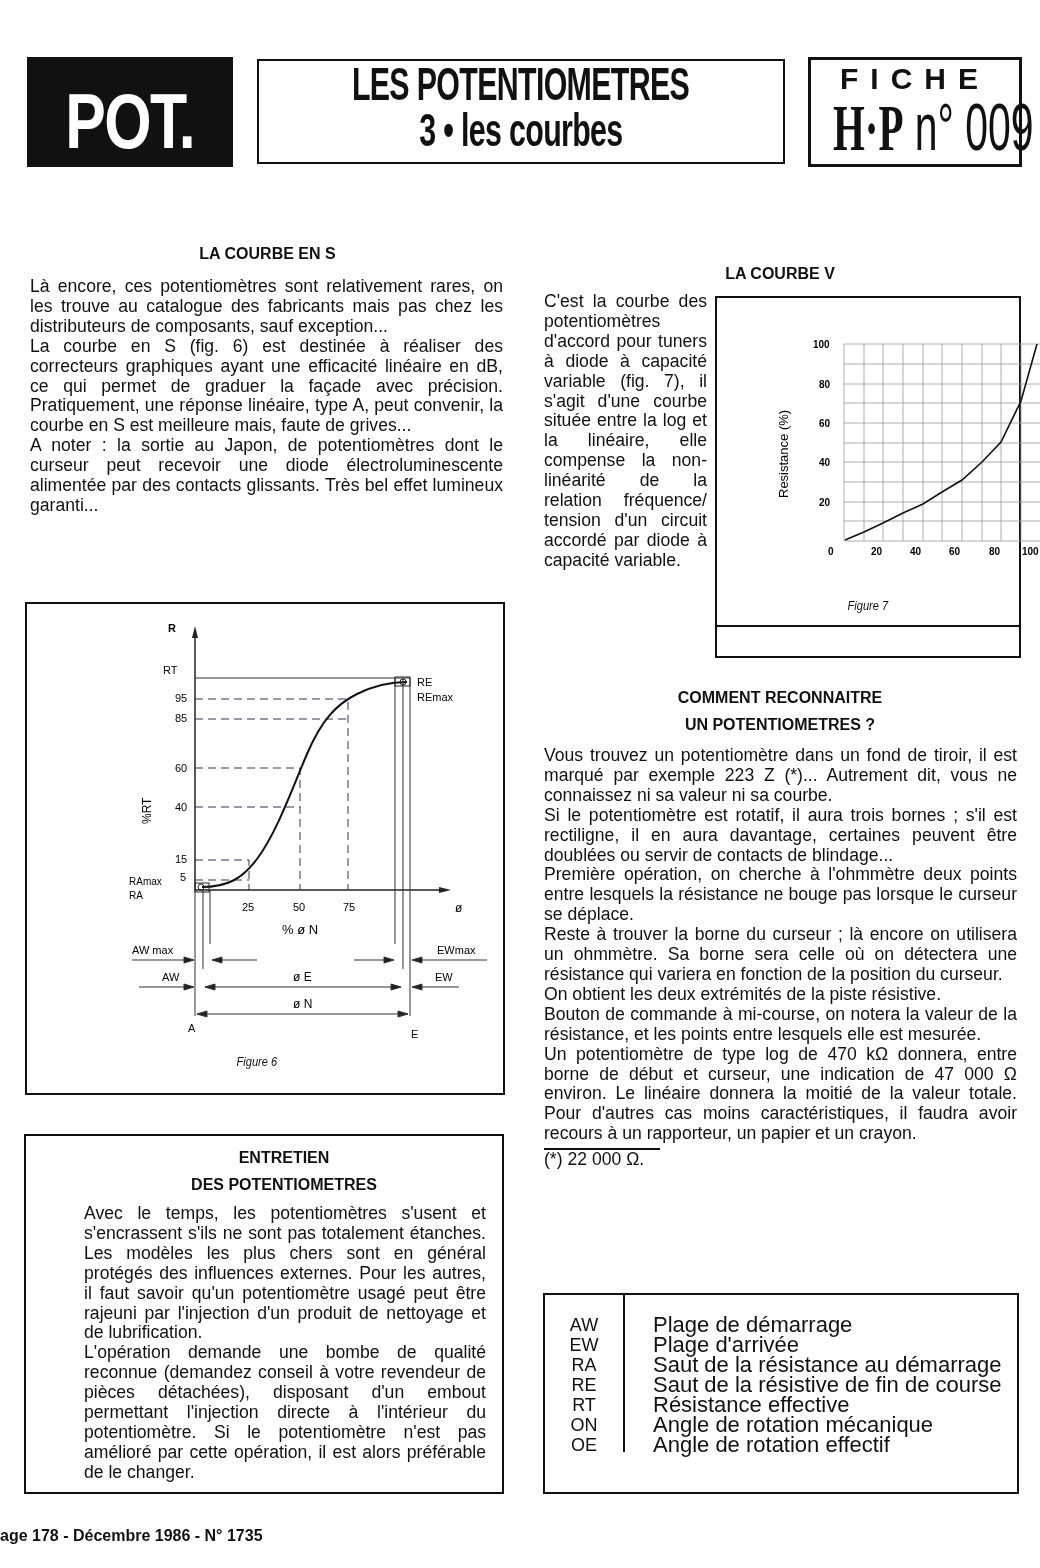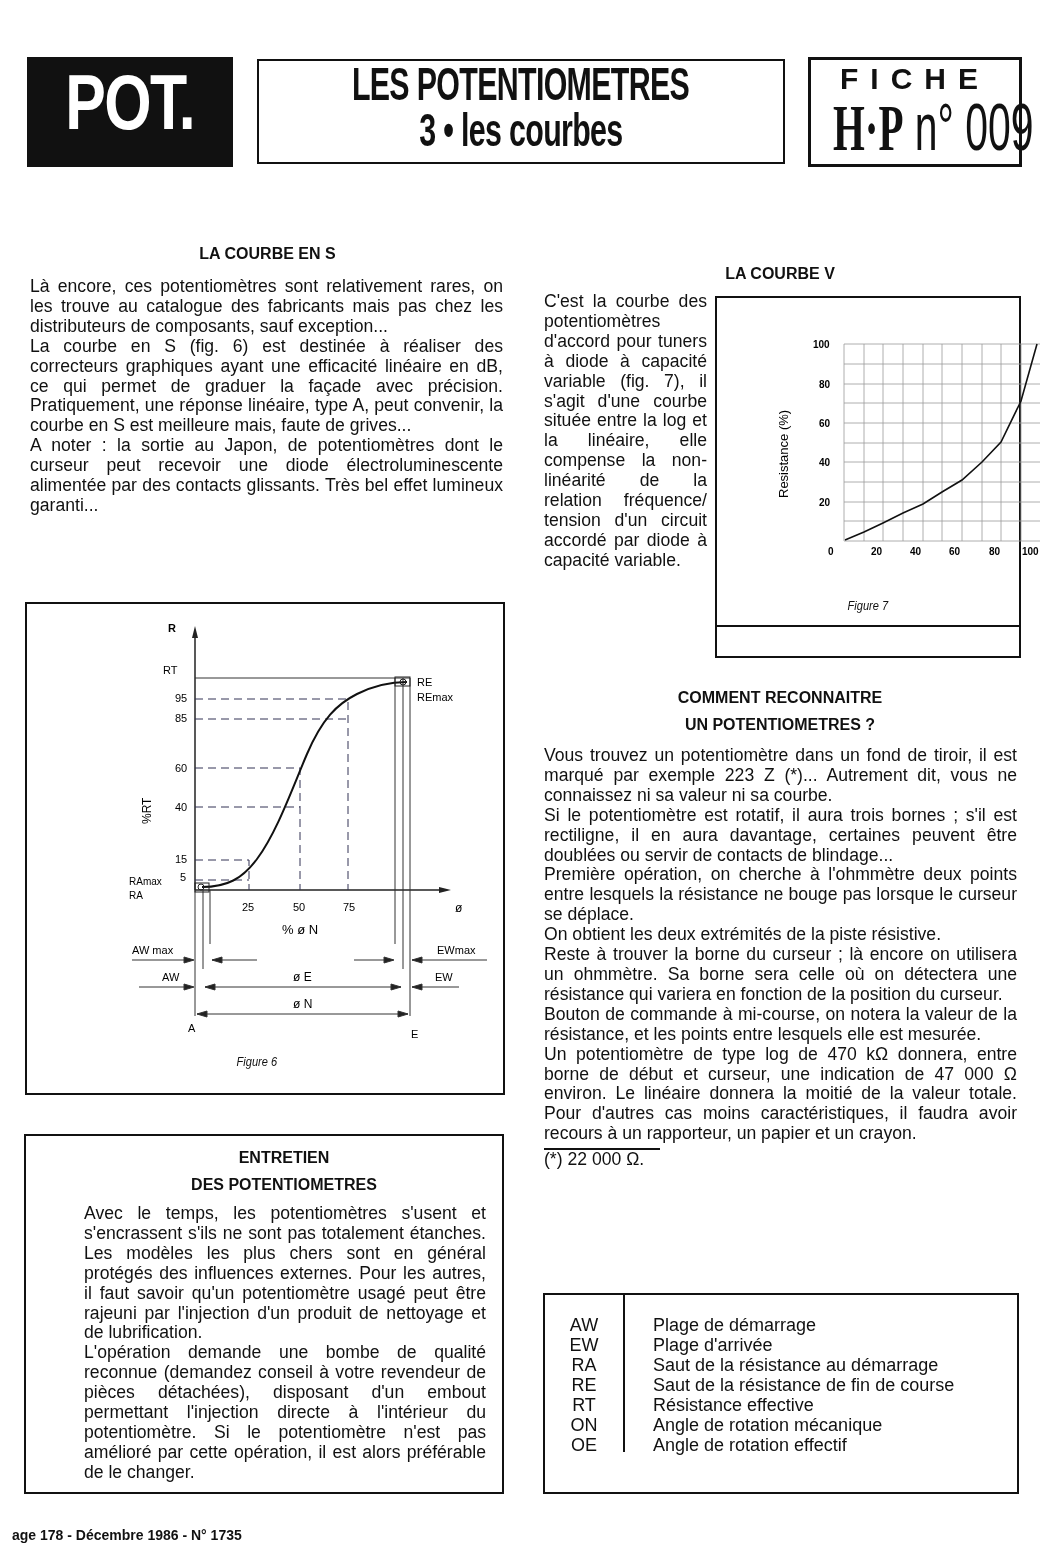--- a/index.html
+++ b/index.html
@@ -1,37 +1,37 @@
 <!DOCTYPE html>
 <html><head>
 <meta charset="utf-8">
 <style>
   html, body { margin:0; padding:0; background:#fff; }
   body { width:1040px; height:1568px; position:relative; overflow:hidden; color:#111; font-family:"Liberation Sans", sans-serif; }
   .abs { position:absolute; }
-  .pot-box { left:27px; top:57px; width:206px; height:110px; background:#111; color:#fff; display:flex; align-items:flex-start; justify-content:center; }
+  .pot-box { left:27px; top:57px; width:206px; height:110px; background:#111; color:#fff; display:flex; align-items:flex-end; justify-content:center; }
   .pot-box span { font-family:"Liberation Sans", sans-serif; font-weight:bold; font-size:78px; transform:scaleX(0.78); letter-spacing:-2px; }
   .title-box { left:257px; top:59px; width:528px; height:105px; border:2px solid #111; box-sizing:border-box; display:flex; flex-direction:column; align-items:center; justify-content:flex-start; }
   .title-box div { font-weight:bold; font-size:46px; line-height:46px; transform:scaleX(0.66); white-space:nowrap; letter-spacing:-1px; }
   .fiche-box { left:808px; top:57px; width:214px; height:110px; border:3px solid #111; box-sizing:border-box; }
   .fiche-top { position:absolute; left:0; right:0; top:4px; text-align:center; font-weight:bold; font-size:30px; letter-spacing:12px; line-height:30px; }
   .fiche-bottom { position:absolute; left:22px; top:34px; white-space:nowrap; font-size:66px; line-height:66px; transform:scaleX(0.62); transform-origin:left top; }
   .fiche-bottom .hp { font-weight:bold; font-family:"Liberation Serif", serif; }
   h2 { margin:0; font-weight:bold; font-size:16px; text-align:center; line-height:27px; font-family:"Liberation Sans", sans-serif; }
   .para { font-size:17.6px; line-height:19.9px; text-align:justify; }
   .para p { margin:0; text-align:justify; text-align-last:left; }
   .fig-box { border:2px solid #111; box-sizing:border-box;padding-left:40px; }
   .fig-caption { font-style:italic; font-size:13px; transform:scaleX(0.85); }
   svg text { font-family:"Liberation Sans", sans-serif; }
   .tbl { left:543px; top:1293px; width:476px; height:201px; border:2px solid #111; box-sizing:border-box; }
   .tbl-head { height:40px; border-bottom:2px solid #111; font-size:18px; line-height:40px; padding-left:2px; }
   .tbl-body { display:flex; height:157px; }
   .tbl-col1 { width:80px; border-right:2px solid #111; text-align:center; font-size:18px; line-height:20px; padding-top:20px; box-sizing:border-box; }
-  .tbl-col2 { padding-left:28px; font-size:18px; line-height:20px; padding-top:20px; }
-  .footer { left:0; top:1527px; font-weight:bold; font-size:14px;padding-left:12px; }
+  .tbl-col2 { padding-left:28px; font-size:22px; line-height:20px; padding-top:20px; }
+  .footer { left:0; top:1527px; font-weight:bold; font-size:16px; }
 </style>
 </head>
 <body>
 
 <div class="abs pot-box">
   <span>POT.</span>
 </div>
 <div class="abs title-box">
   <div>LES POTENTIOMETRES</div>
   <div>3 • les courbes</div>
@@ -189,22 +189,22 @@
   <div class="abs fig-caption" style="left:127px;top:300px;">Figure 7</div>
   <div class="abs" style="left:0;right:0;top:327px;border-top:2px solid #111;"></div>
 </div>
 
 <h2 class="abs" style="left:540px;top:684px;width:480px;">COMMENT RECONNAITRE</h2>
 <h2 class="abs" style="left:540px;top:711px;width:480px;">UN POTENTIOMETRES ?</h2>
 <div class="abs para" style="left:544px;top:746px;width:473px;">
   <p>Vous trouvez un potentiomètre dans un fond de tiroir, il est marqué par exemple 223 Z (*)... Autrement dit, vous ne connaissez ni sa valeur ni sa courbe.</p>
   <p>Si le potentiomètre est rotatif, il aura trois bornes ; s'il est rectiligne, il en aura davantage, certaines peuvent être doublées ou servir de contacts de blindage...</p>
   <p>Première opération, on cherche à l'ohmmètre deux points entre lesquels la résistance ne bouge pas lorsque le curseur se déplace.</p>
+  <p>Reste à trouver la borne du curseur ; là encore on utilisera un ohmmètre. Sa borne sera celle où on détectera une résistance qui variera en fonction de la position du curseur.</p>
   <p>On obtient les deux extrémités de la piste résistive.</p>
-  <p>Reste à trouver la borne du curseur ; là encore on utilisera un ohmmètre. Sa borne sera celle où on détectera une résistance qui variera en fonction de la position du curseur.</p>
   <p>Bouton de commande à mi-course, on notera la valeur de la résistance, et les points entre lesquels elle est mesurée.</p>
   <p>Un potentiomètre de type log de 470 kΩ donnera, entre borne de début et curseur, une indication de 47 000 Ω environ. Le linéaire donnera la moitié de la valeur totale. Pour d'autres cas moins caractéristiques, il faudra avoir recours à un rapporteur, un papier et un crayon.</p>
   <div style="width:116px;border-top:2px solid #111;margin-top:4px;"></div>
   <p>(*) 22 000 Ω.</p>
 </div>
 
 <div class="abs tbl">
   <div class="tbl-body">
     <div class="tbl-col1">
       <div>AW</div>
@@ -212,21 +212,21 @@
       <div>RA</div>
       <div>RE</div>
       <div>RT</div>
       <div>ON</div>
       <div>OE</div>
     </div>
     <div class="tbl-col2">
       <div>Plage de démarrage</div>
       <div>Plage d'arrivée</div>
       <div>Saut de la résistance au démarrage</div>
-      <div>Saut de la résistance de fin de course</div>
+      <div>Saut de la résistive de fin de course</div>
       <div>Résistance effective</div>
       <div>Angle de rotation mécanique</div>
       <div>Angle de rotation effectif</div>
     </div>
   </div>
 </div>
 
 <div class="abs footer">age 178 - Décembre 1986 - N° 1735</div>
 
 </body></html>

